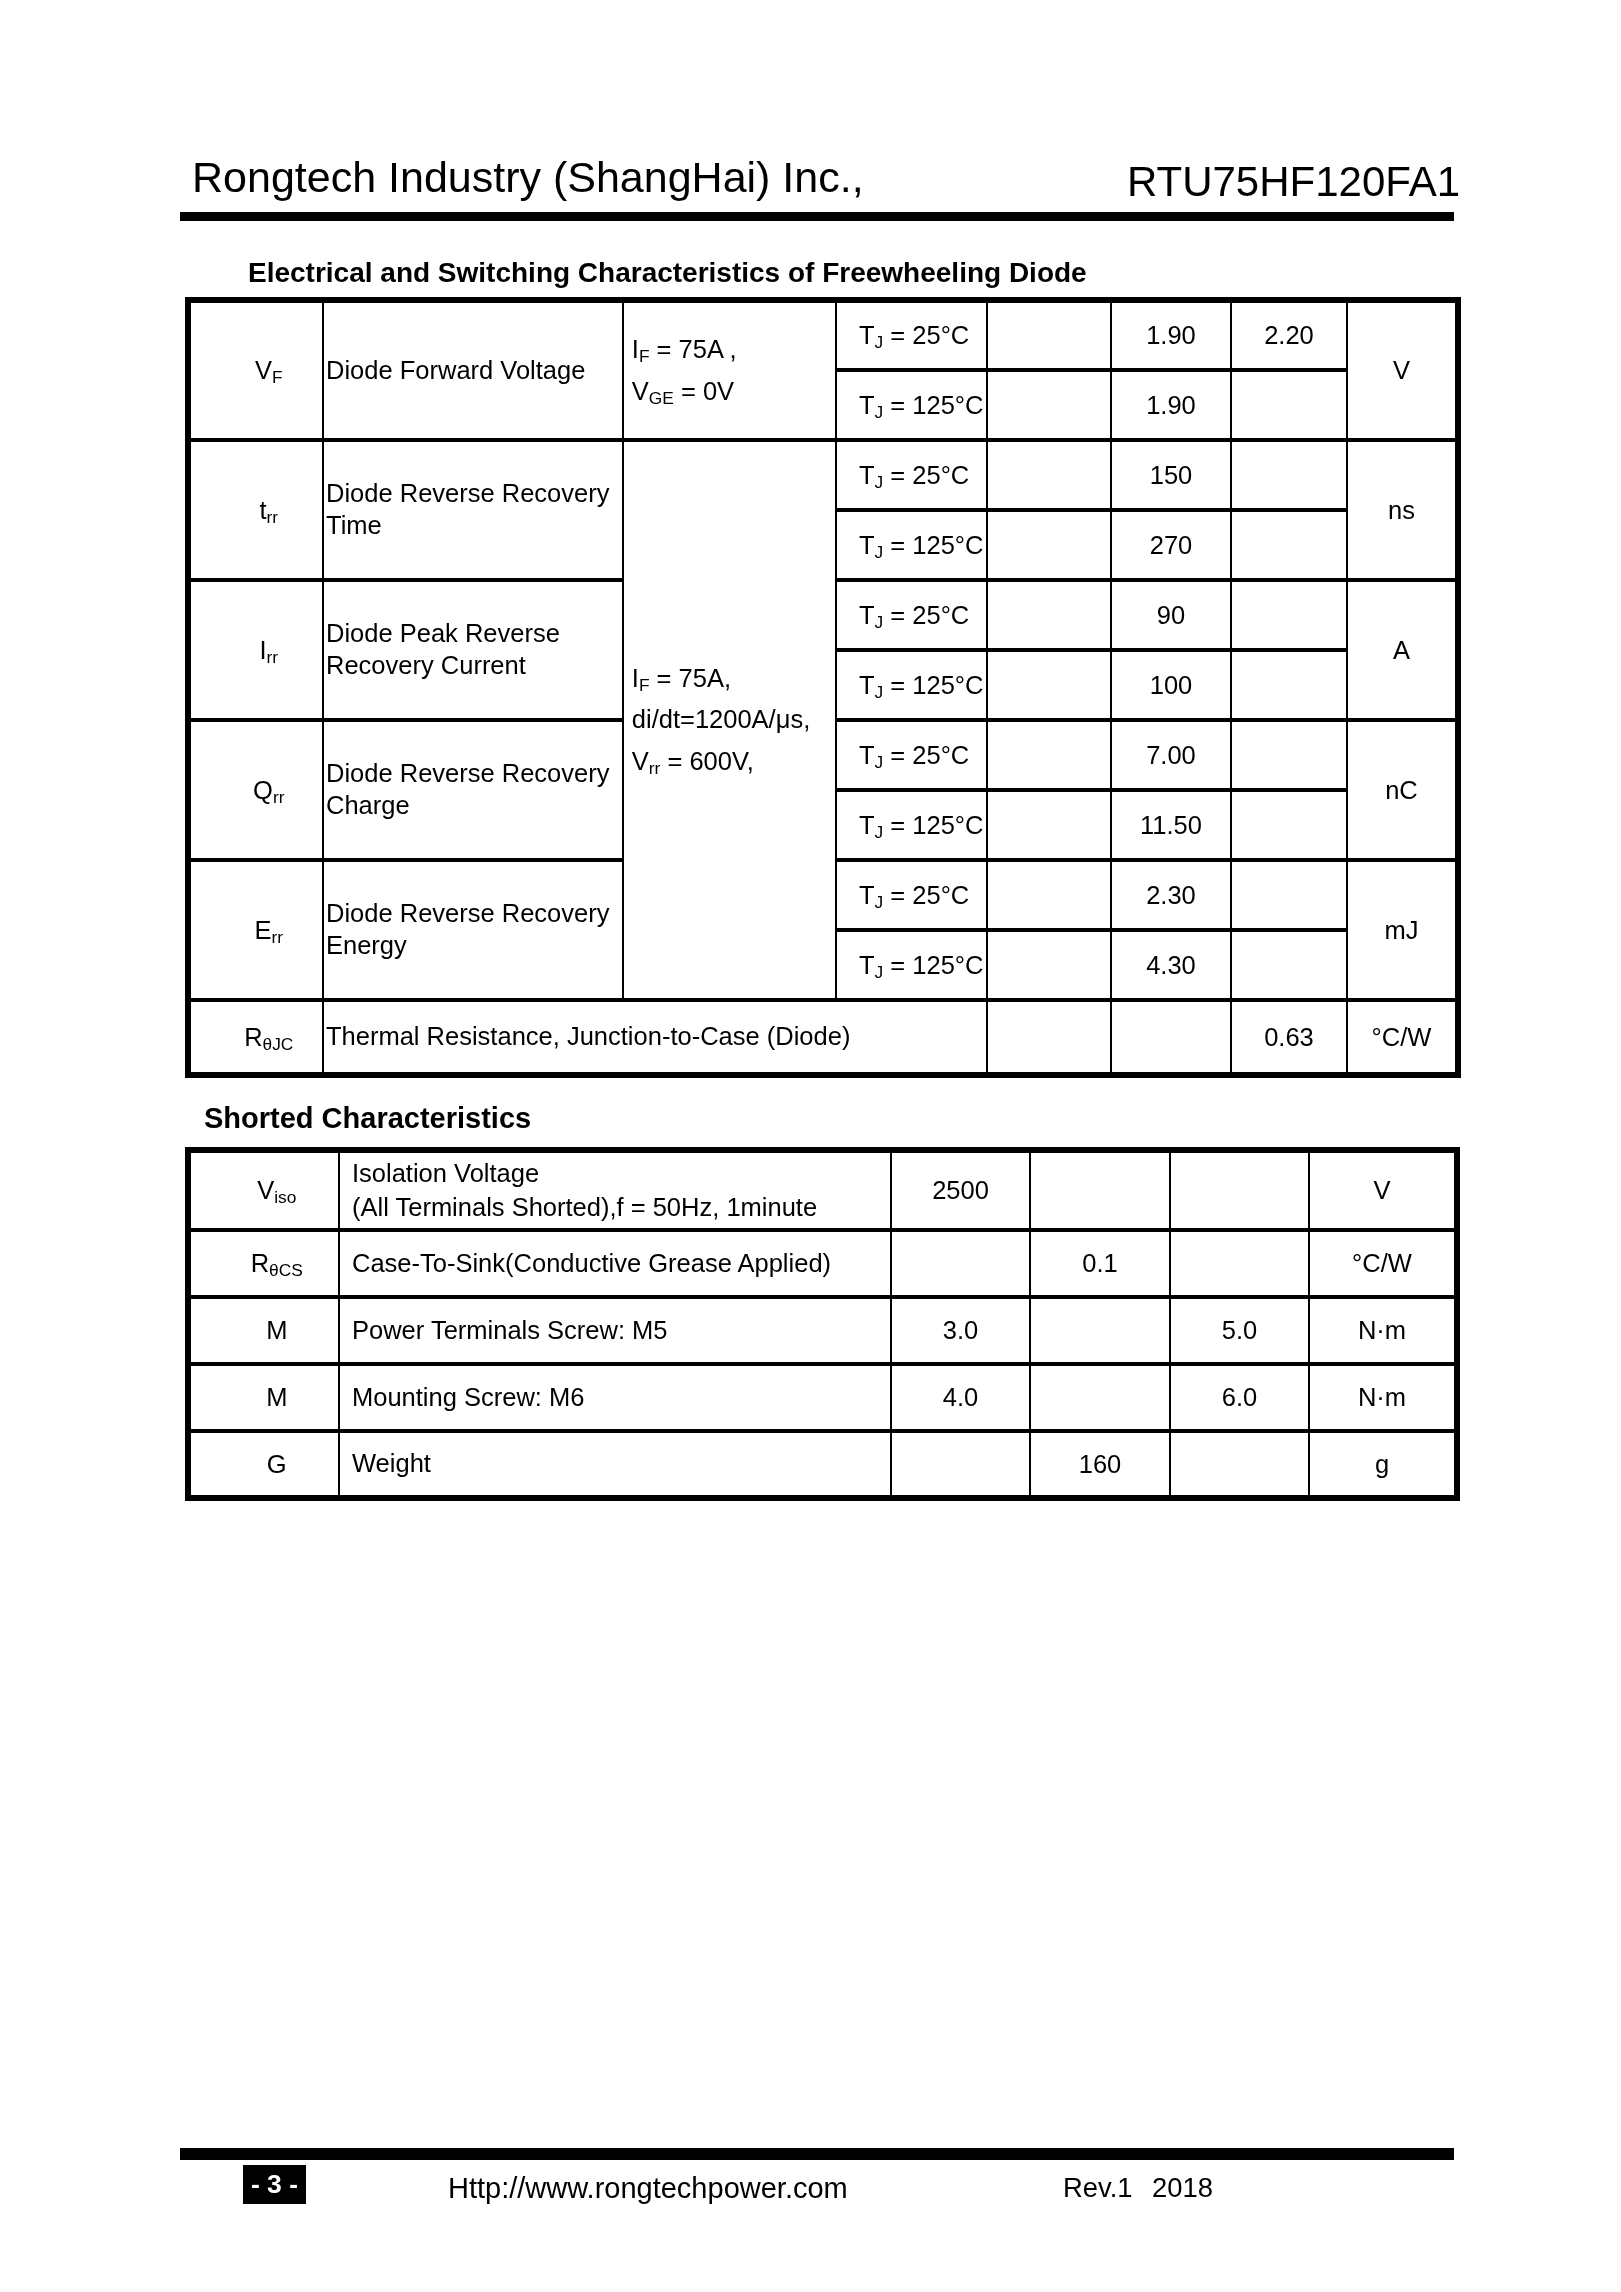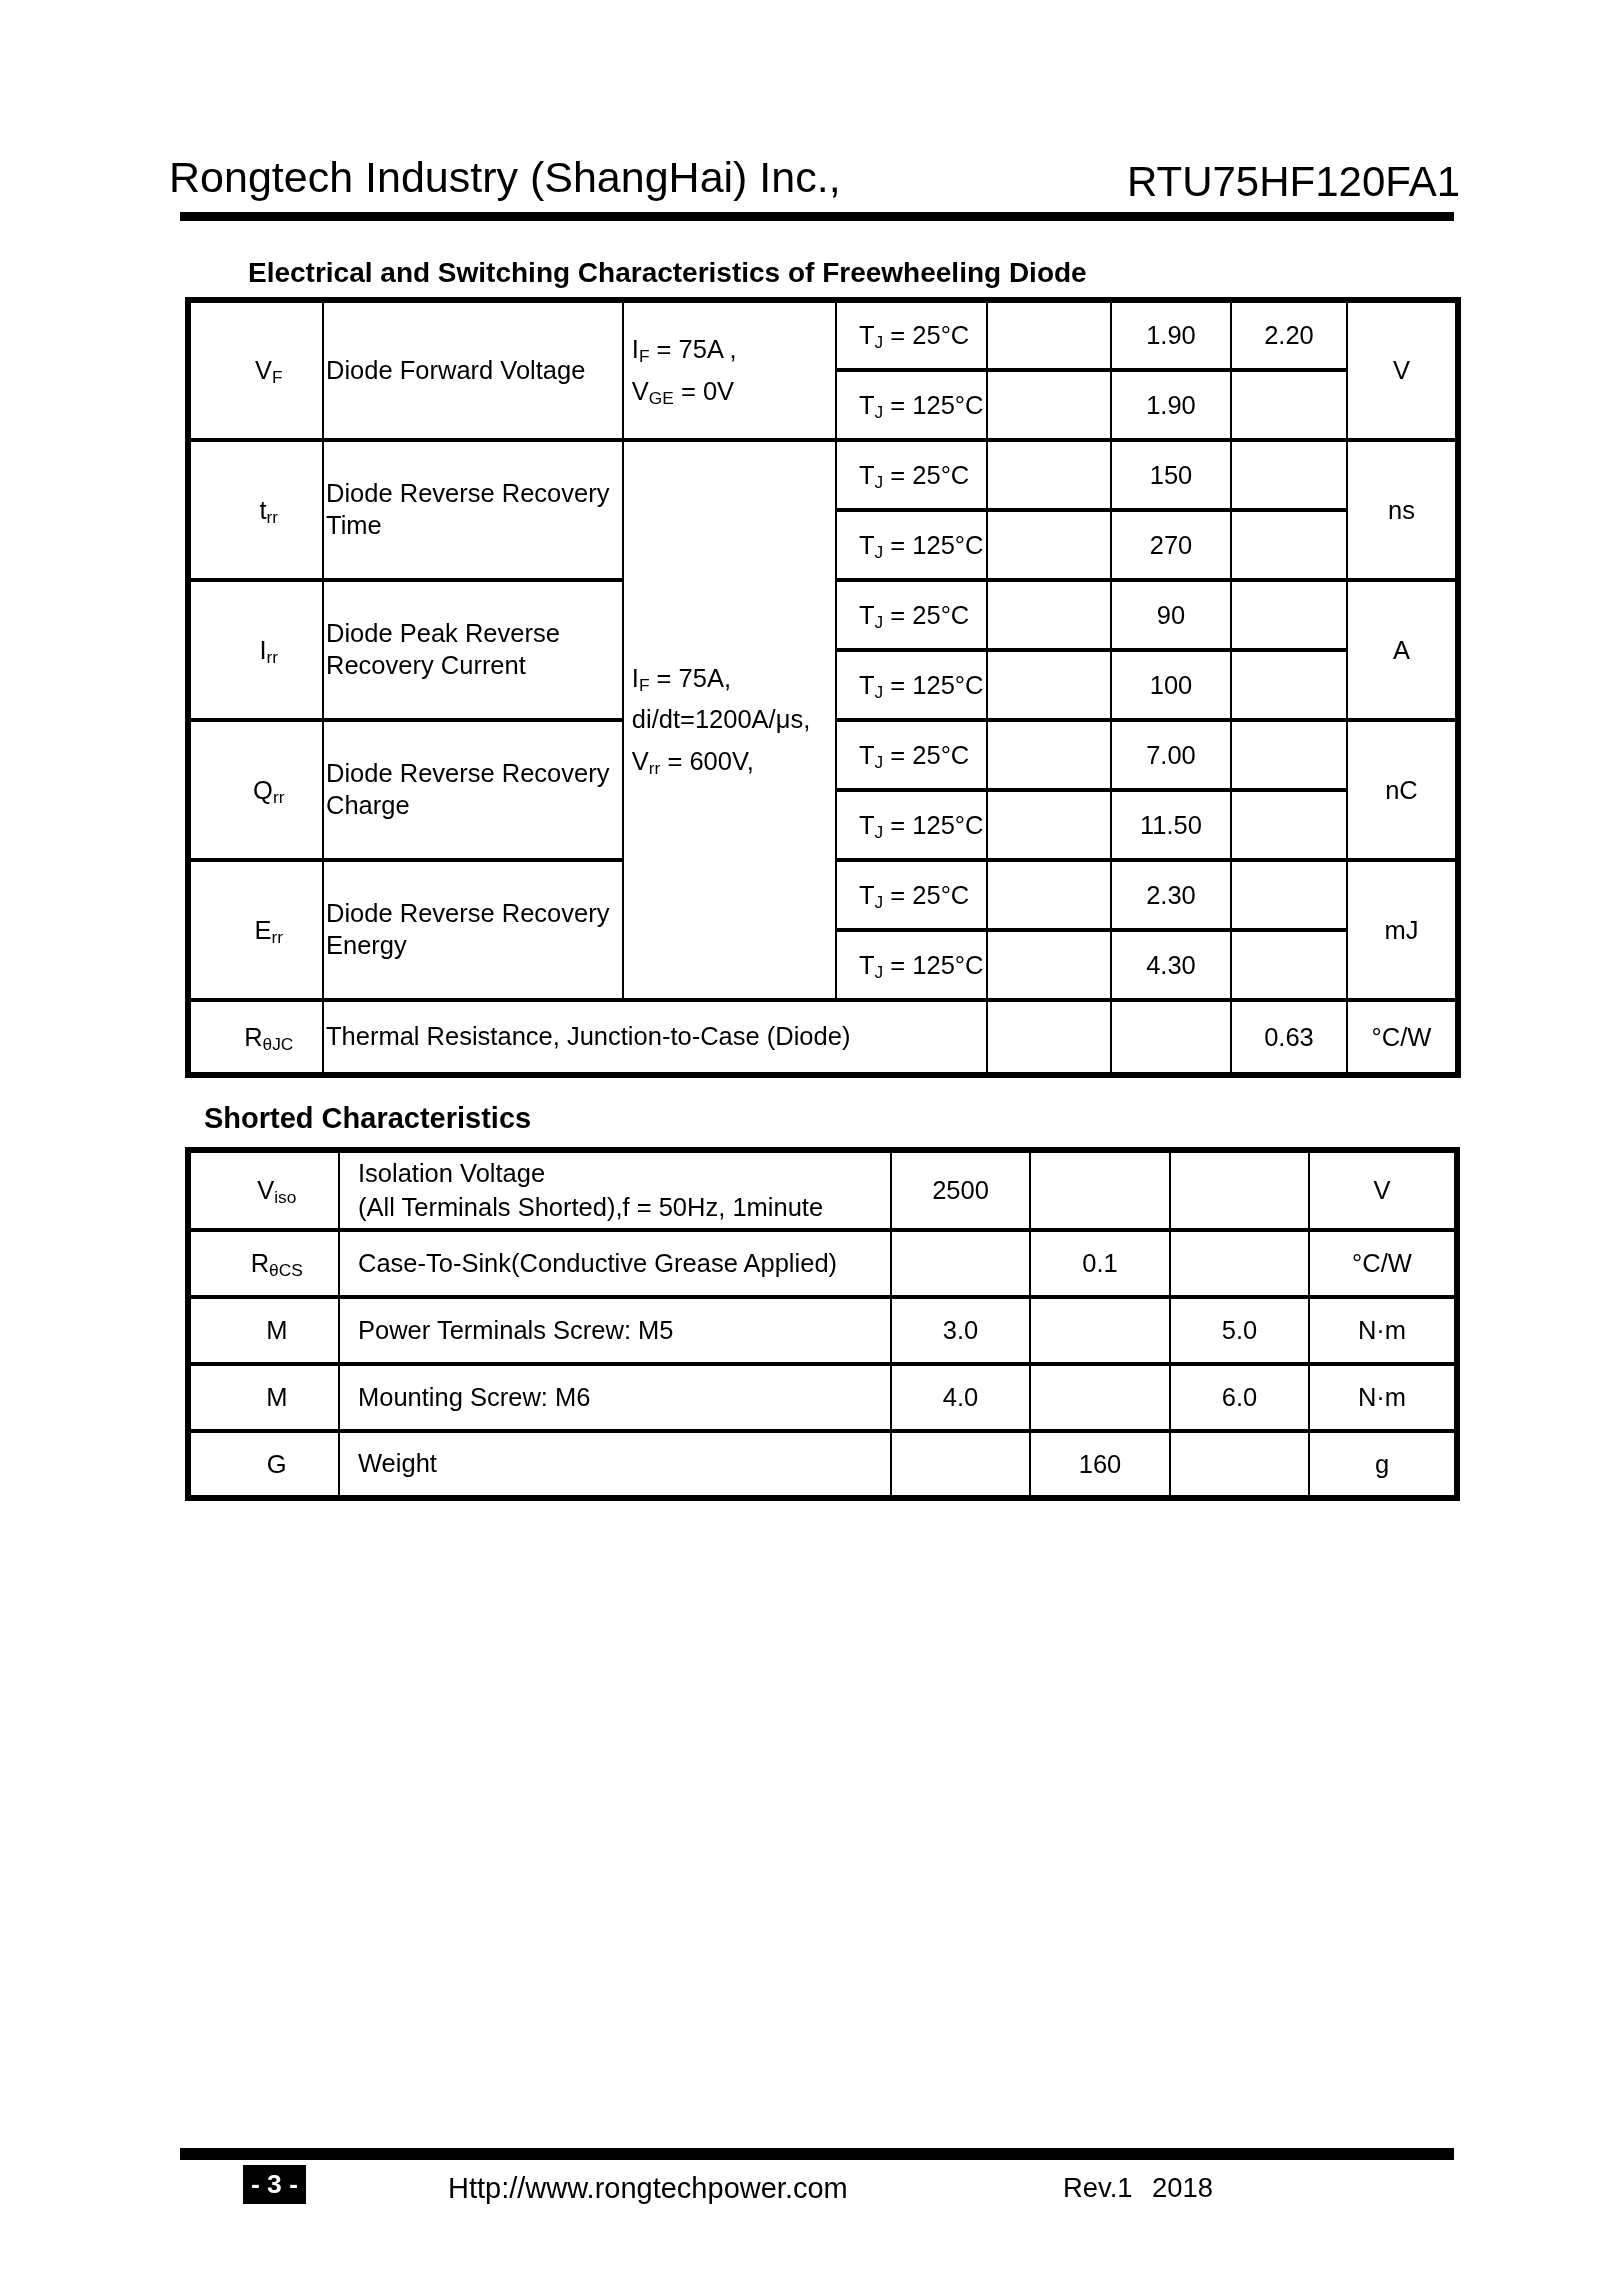--- a/index.html
+++ b/index.html
@@ -1,20 +1,20 @@
 <!DOCTYPE html>
 <html><head>
 <meta charset="utf-8">
 <style>
   html,body{margin:0;padding:0;background:#ffffff;}
   .page{position:relative;width:1621px;height:2293px;background:#ffffff;
         font-family:"Liberation Sans",sans-serif;color:#000;overflow:hidden;}
 
   
-  .company{position:absolute;left:169px;top:153px;font-size:43px;white-space:nowrap;}
+  .company{position:absolute;left:192px;top:153px;font-size:43px;white-space:nowrap;}
   .part{position:absolute;right:161px;top:158px;font-size:42px;white-space:nowrap;}
   .hrule{position:absolute;left:180px;top:212px;width:1274px;height:8.8px;background:#000;}
 
   
   .title1{position:absolute;left:248px;top:257px;font-size:28px;font-weight:bold;white-space:nowrap;}
   .title2{position:absolute;left:204px;top:1102px;font-size:29px;font-weight:bold;white-space:nowrap;}
 
   
   table{border-collapse:collapse;table-layout:fixed;}
   .t1{position:absolute;left:185px;top:297px;width:1269px;border:6.9px solid #000;}
@@ -26,21 +26,21 @@
   tr.rh{height:74px;} tr.rv{height:80px;} tr.rm{height:67px;}
   .sym{font-size:28px;padding-left:25.5px;text-align:center;}
   sub{font-size:0.68em;vertical-align:-0.25em;line-height:0;}
   .param{padding-left:2px;line-height:1.25;}
   .cond{padding-left:7.8px;line-height:1.62;}
   .temp{padding-left:22px;}
   .val{text-align:center;}
   .unit{text-align:center;}
   .phead{font-weight:bold;padding-left:11.8px;font-size:26.5px;}
   .vhead{font-weight:bold;text-align:center;font-size:26.5px;}
-  .param2{padding-left:18px;line-height:1.3;}
+  .param2{padding-left:12px;line-height:1.3;}
 
   
   .frule{position:absolute;left:180px;top:2148px;width:1274px;height:11.8px;background:#000;}
   .badge{position:absolute;left:243px;top:2165px;width:63px;height:39px;background:#000;color:#fff;
          font-weight:bold;font-size:26.5px;display:flex;align-items:center;justify-content:center;}
   .url{position:absolute;left:448px;top:2172px;font-size:29px;white-space:nowrap;}
   .rev{position:absolute;left:1063px;top:2172px;font-size:27.4px;white-space:nowrap;}
   .year{position:absolute;left:1152px;top:2172px;font-size:27.4px;white-space:nowrap;}
 </style>
 </head>

